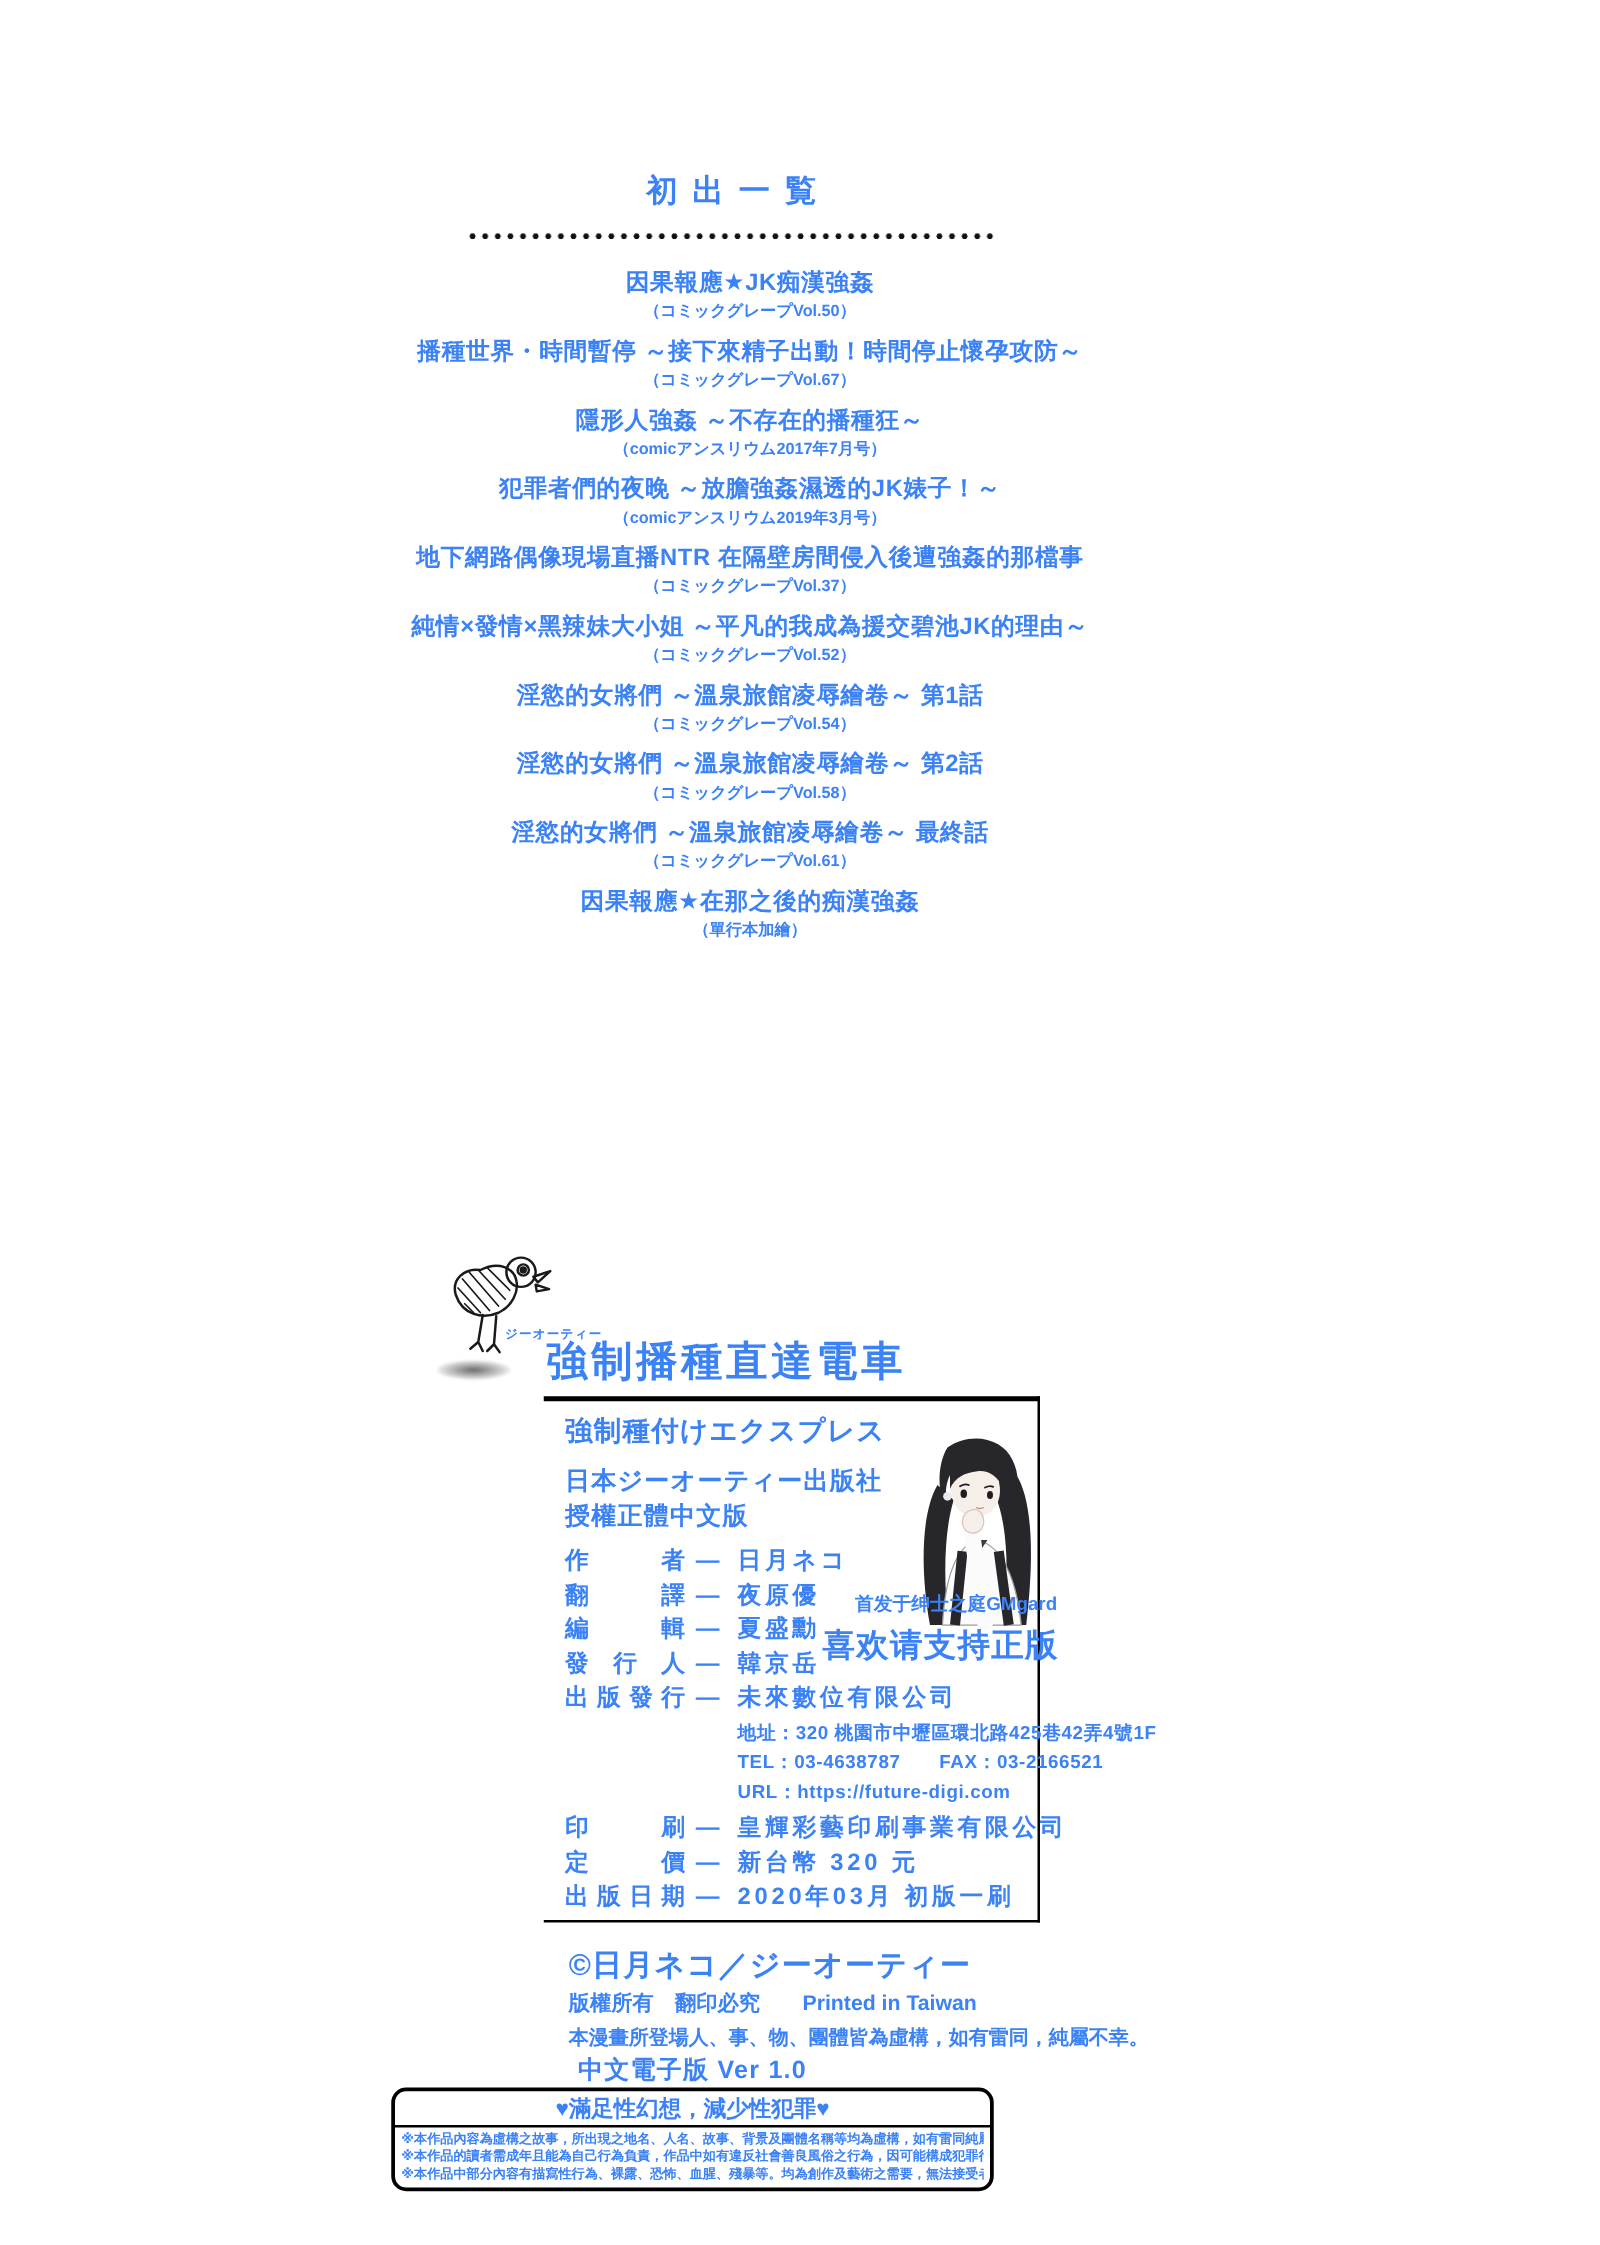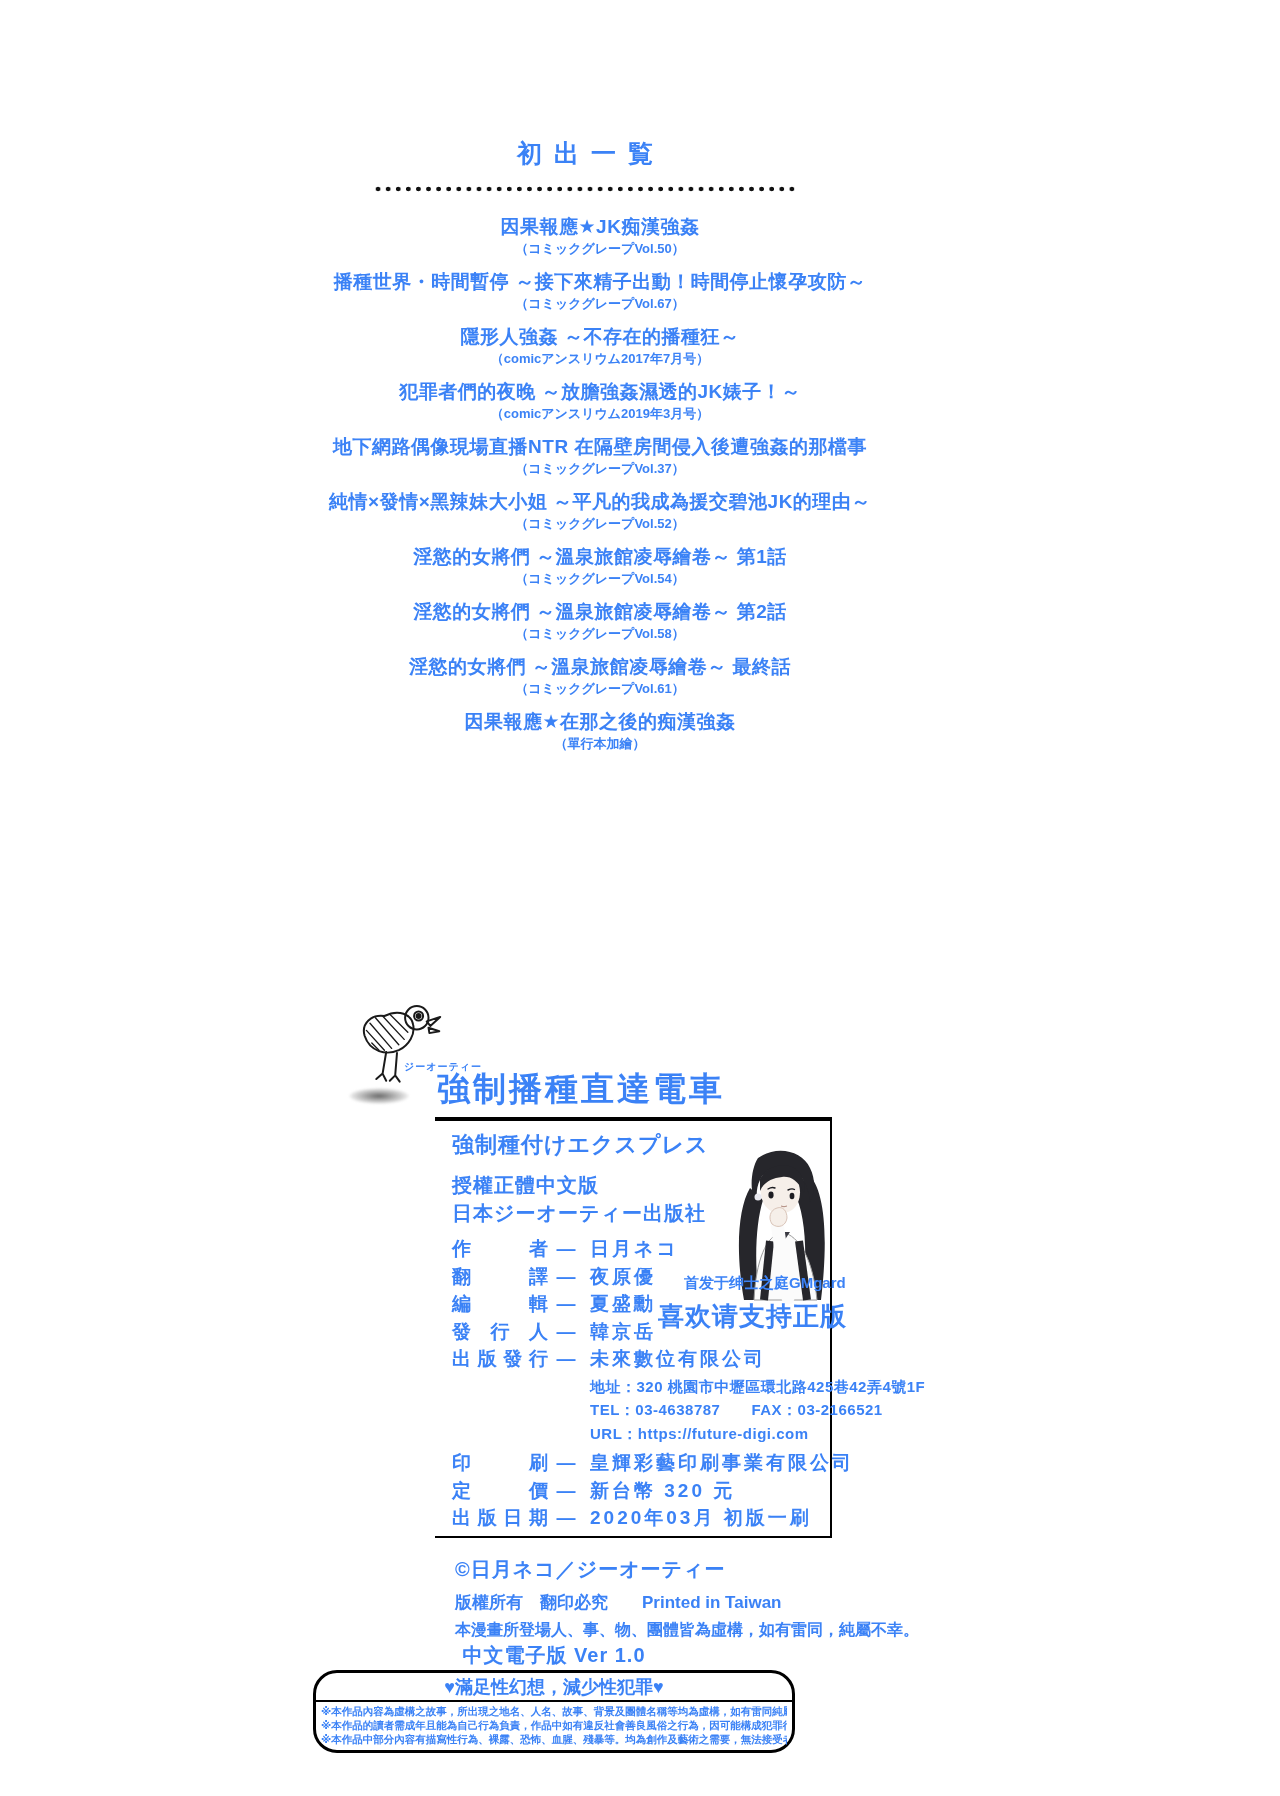--- a/index.html
+++ b/index.html
@@ -41,27 +41,27 @@
     display:inline-block;width:96px;flex:0 0 96px;
     text-align:justify;text-align-last:justify;text-justify:inter-character;
   }
   .cdash{display:inline-block;width:36px;flex:0 0 36px;text-align:center;}
   .cvalue{margin-left:6px;letter-spacing:3px;}
   .pub-details{font-size:15px;font-weight:600;line-height:23.5px;margin:2px 0 4px 138px;letter-spacing:0.5px;white-space:nowrap;}
   .girl{position:absolute;left:724px;top:1148px;width:116px;height:168px;z-index:2;}
   .wm1{position:absolute;left:684px;top:1274px;font-size:15px;font-weight:600;z-index:3;white-space:nowrap;}
   .wm2{position:absolute;left:658px;top:1299px;font-size:26px;font-weight:700;letter-spacing:1px;z-index:3;white-space:nowrap;}
   
-  .f-copy{position:absolute;left:455px;top:1556px;font-size:20px;font-weight:600;letter-spacing:1px;}
+  .f-copy{position:absolute;left:455px;top:1556px;font-size:24px;font-weight:600;letter-spacing:1px;}
   .f-rights{position:absolute;left:455px;top:1591px;font-size:17px;font-weight:600;}
   .f-fiction{position:absolute;left:455px;top:1620px;font-size:16px;font-weight:600;white-space:nowrap;}
   .f-version{position:absolute;left:313px;top:1642px;width:482px;text-align:center;font-size:20px;font-weight:600;letter-spacing:1px;}
   .notice{
     position:absolute;left:313px;top:1670px;width:482px;box-sizing:border-box;
-    border:3px solid #000;border-radius:24px;background:#fff;
+    border:3px solid #000;border-radius:12px;background:#fff;
   }
   .notice-header{text-align:center;font-size:18px;font-weight:700;line-height:24px;padding:2px 0 1px;border-bottom:2px solid #000;}
   .notice-notes{padding:3px 5px 4px;font-size:10.5px;font-weight:600;line-height:13.8px;}
   .notice-note{white-space:nowrap;overflow:hidden;}
 </style>
 </head>
 <body>
 
 <div class="page">
 
@@ -138,22 +138,22 @@
     </g>
   </svg>
   <div class="bird-caption">ジーオーティー</div>
   <div class="bird-shadow"></div>
 
   <div class="book-title">強制播種直達電車</div>
 
   <div class="col-frame">
     <div class="orig-title">強制種付けエクスプレス</div>
     <div class="license">
+      <div>日本ジーオーティー出版社</div>
       <div>授權正體中文版</div>
-      <div>日本ジーオーティー出版社</div>
     </div>
     <div class="credits">
       <div class="credit-row">
         <span class="clabel">作者</span>
           <span class="cdash">—</span>
           <span class="cvalue">日月ネコ</span>
       </div>
       <div class="credit-row">
         <span class="clabel">翻譯</span>
           <span class="cdash">—</span>

